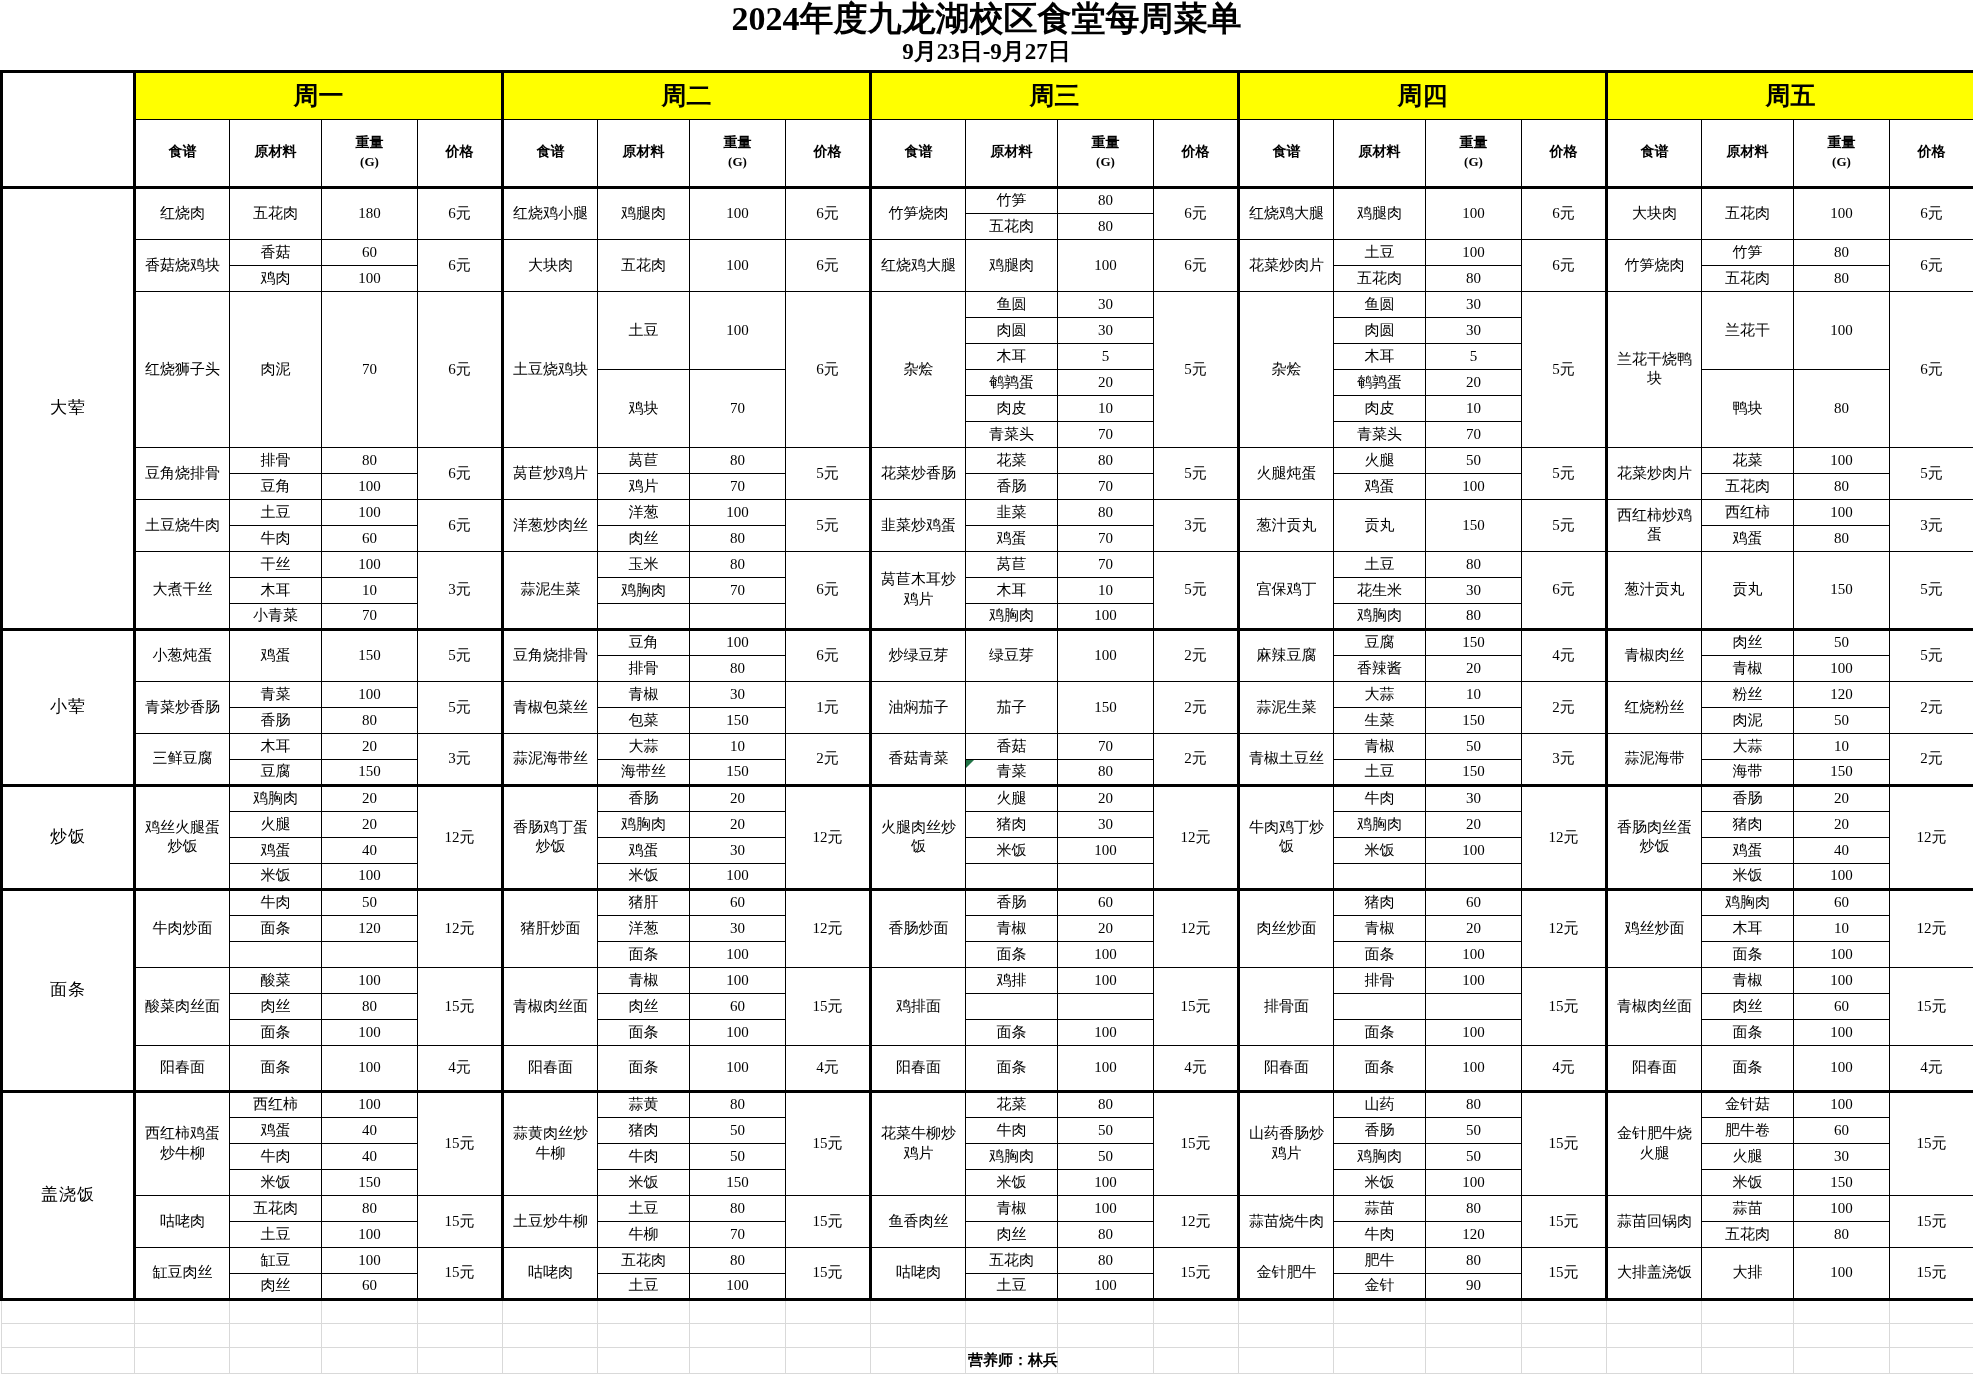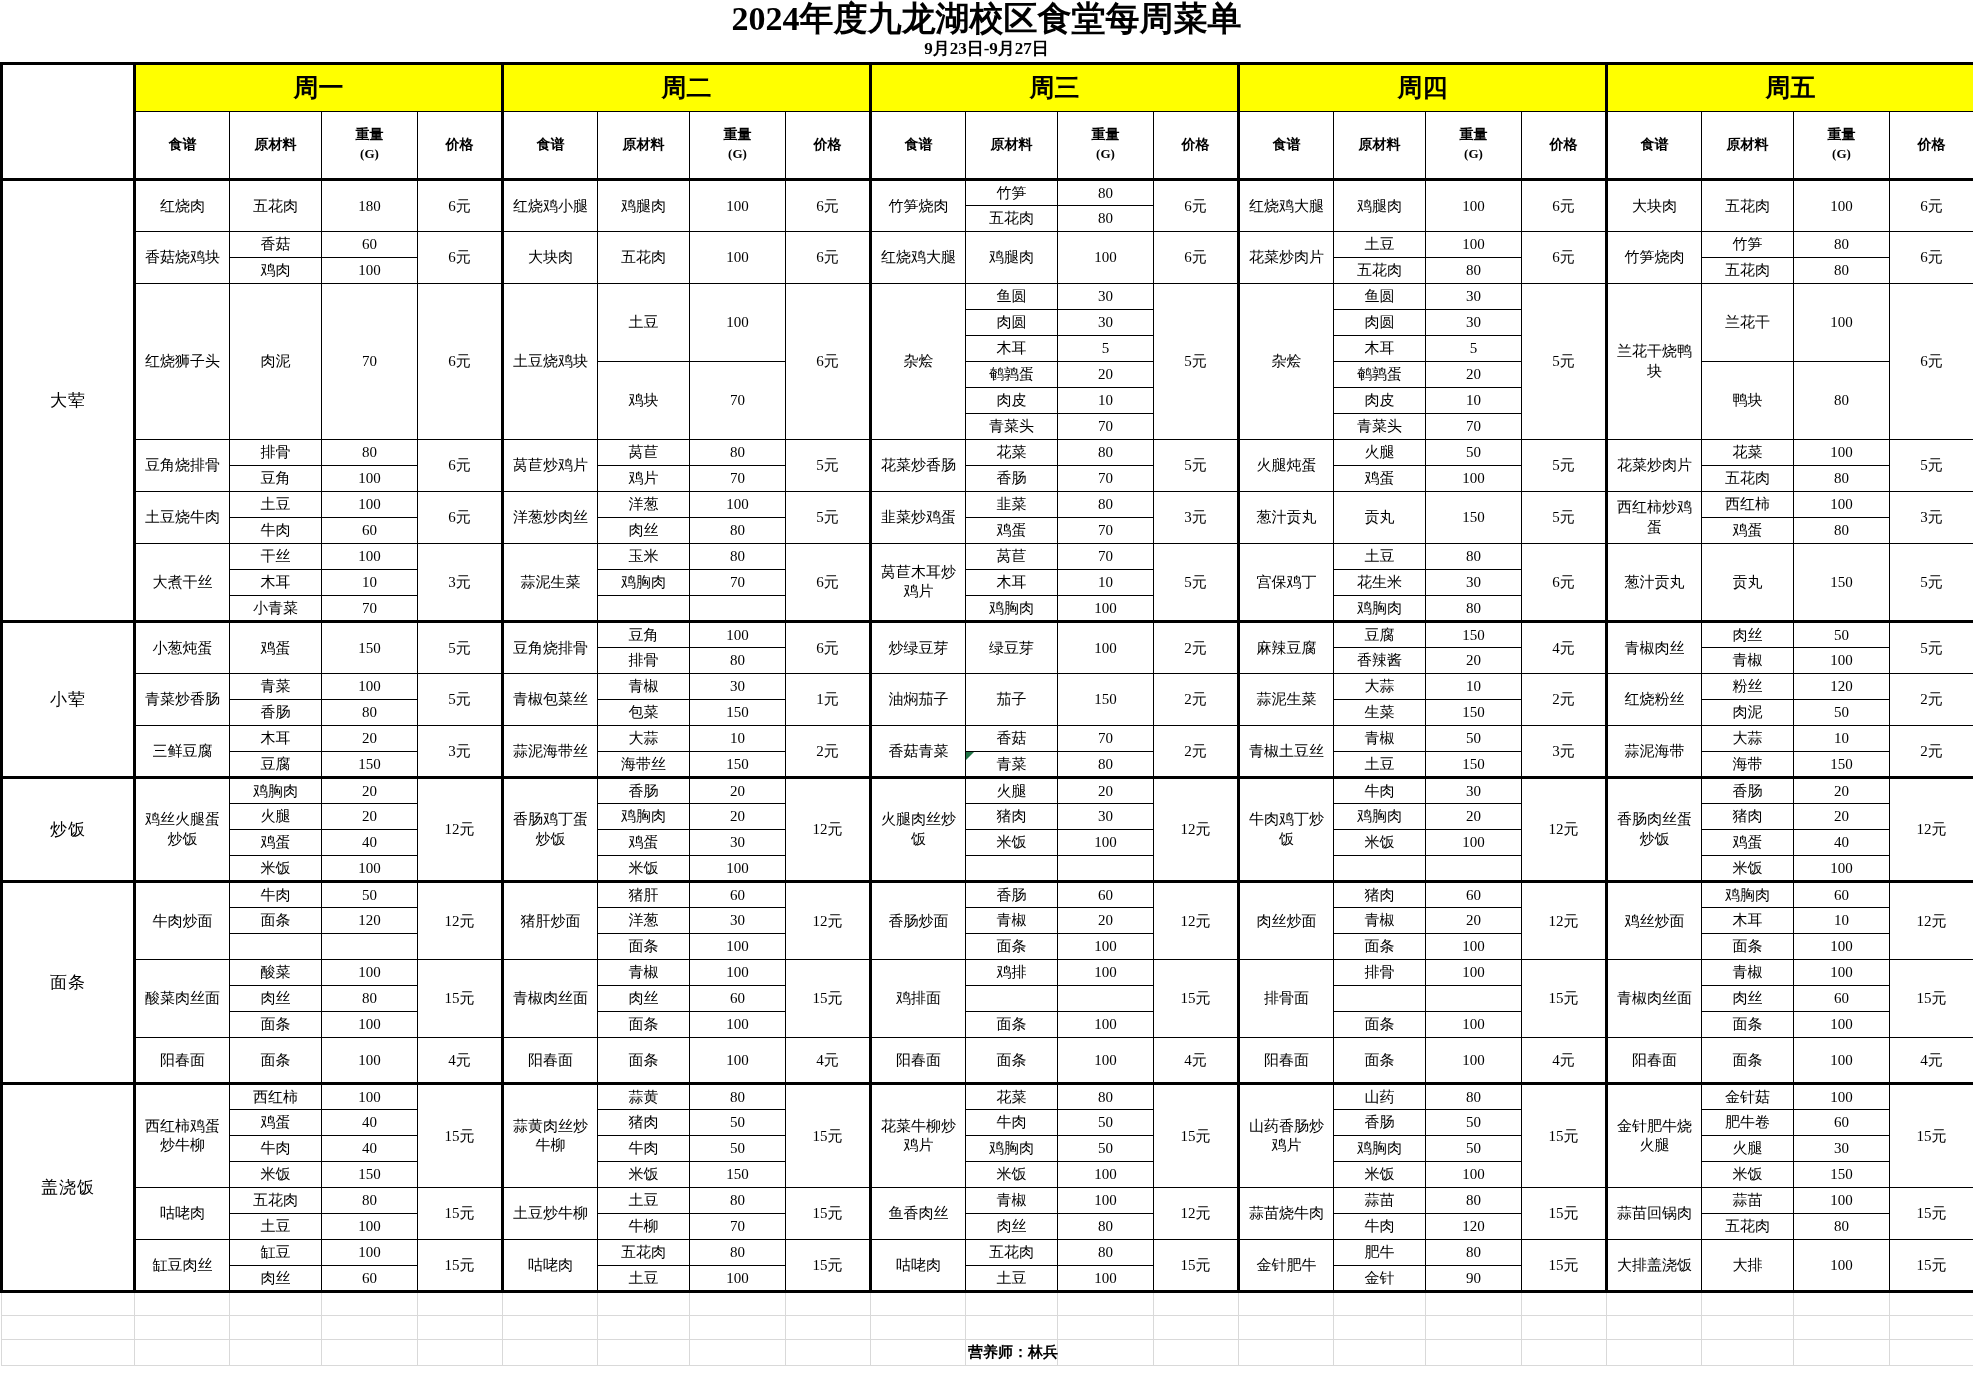--- a/index.html
+++ b/index.html
@@ -12,21 +12,21 @@
   body{
     width:1973px;
     color:var(--ink);
     font-family:"Liberation Serif","DejaVu Serif",serif;
   }
   .sheet{width:1973px;}
   .title{
     text-align:center;font-weight:bold;font-size:34px;line-height:1.12;
   }
   .subtitle{
-    text-align:center;font-weight:bold;font-size:17px;line-height:1.25;
+    text-align:center;font-weight:bold;font-size:23px;line-height:1.25;
   }
   table{
     border-collapse:collapse;table-layout:fixed;width:1973px;margin-top:3px;
   }
   td{
     border:1px solid var(--ink);
     text-align:center;vertical-align:middle;
     font-size:15px;line-height:1.3;padding:0 2px;
     overflow:hidden;word-break:break-all;
   }

